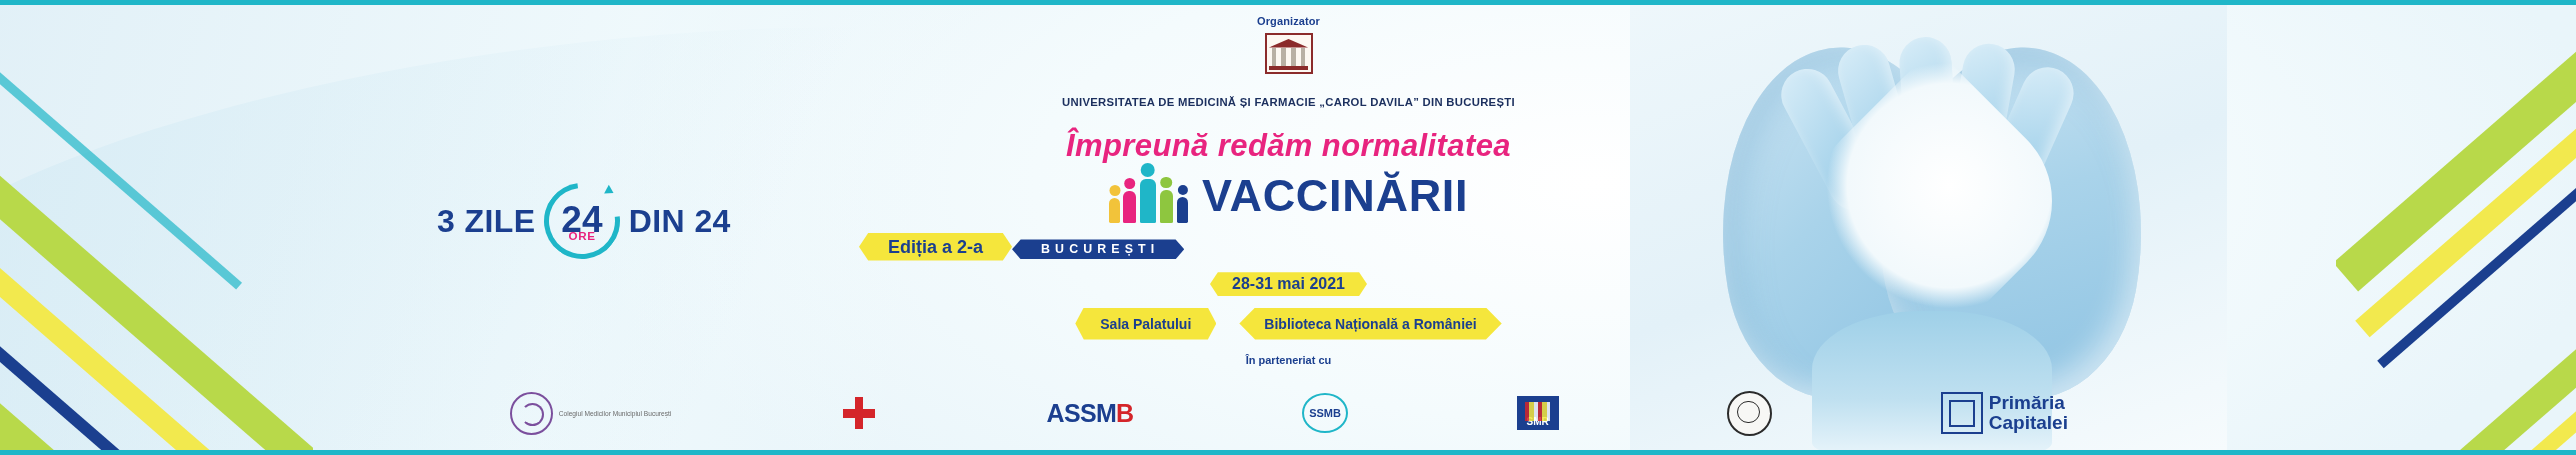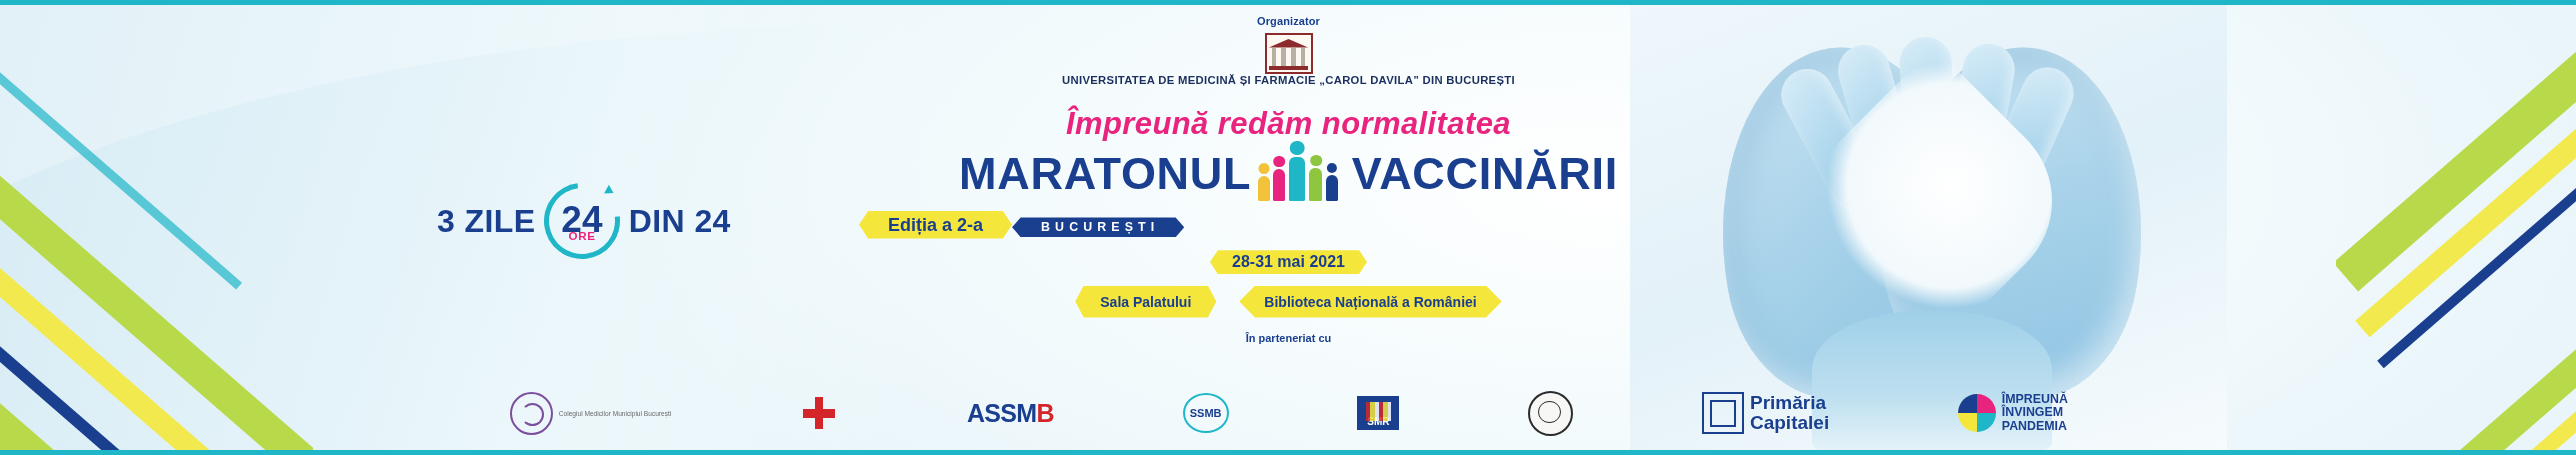--- a/index.html
+++ b/index.html
@@ -181,21 +181,21 @@
     left: 4.4px; right: 4.4px; top: 5.8px; height: 8.7px;
     background: #8b2b2b;
     clip-path: polygon(50% 0, 100% 100%, 0 100%);
   }
   .crest-base {
     position: absolute;
     left: 4.4px; right: 4.4px; bottom: 4.4px; height: 3.6px;
     background: #8b2b2b;
   }
   .univ-name {
-    margin-top: 0;
+    margin-top: 22px;
     font-size: 11.3px;
     letter-spacing: 0.3px;
     color: #1b2f5e;
     font-weight: 700;
   }
   .tagline {
     margin-top: 20.4px;
     font-size: 31px;
     font-weight: 700;
     font-style: italic;
@@ -509,21 +509,20 @@
           <i></i>
         </span>
       <span class="crest-base"></span>
     </div>
 
     <div class="univ-name">UNIVERSITATEA DE MEDICINĂ ȘI FARMACIE „CAROL DAVILA” DIN BUCUREȘTI</div>
 
     <div class="tagline">Împreună redăm normalitatea</div>
 
     <div class="title-row">
-      <span class="title-word">MARATONUL</span>
       <span class="people">
         <span class="p p1">
             <span class="head"></span>
           </span>
         <span class="p p2">
             <span class="head"></span>
           </span>
         <span class="p p3">
             <span class="head"></span>
           </span>
@@ -582,26 +581,18 @@
     </div>
 
     <div class="logo">
       <span class="logo-mark mark-pmb"></span>
       <span class="logo-pmb-text">
         <span>Primăria</span><br>
         <span>Capitalei</span>
       </span>
     </div>
 
-    <div class="logo">
-      <span class="logo-mark mark-iip"></span>
-      <span class="logo-iip-text">
-        <span>ÎMPREUNĂ</span><br>
-        <span>ÎNVINGEM</span><br>
-        <span>PANDEMIA</span>
-      </span>
-    </div>
 
   </div>
 
   <div class="rule-bottom"></div>
 </div>
 
 
 </body></html>

